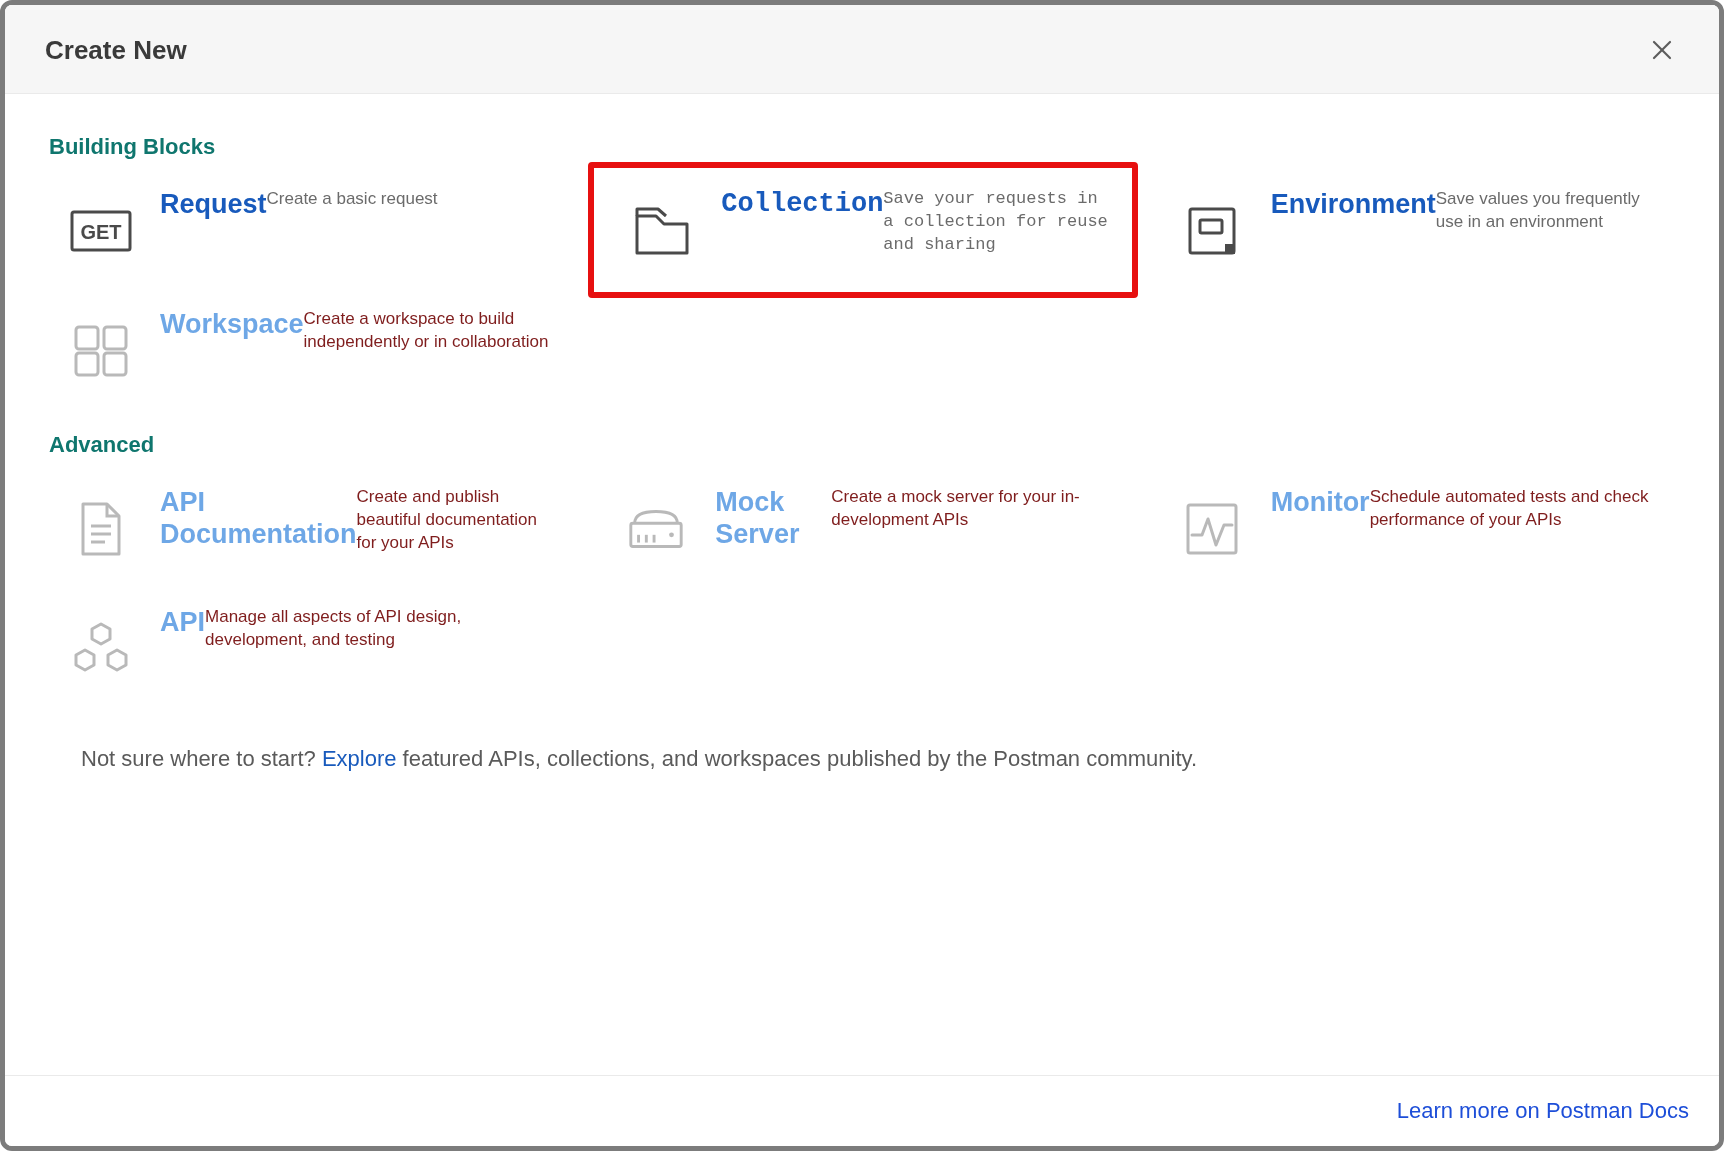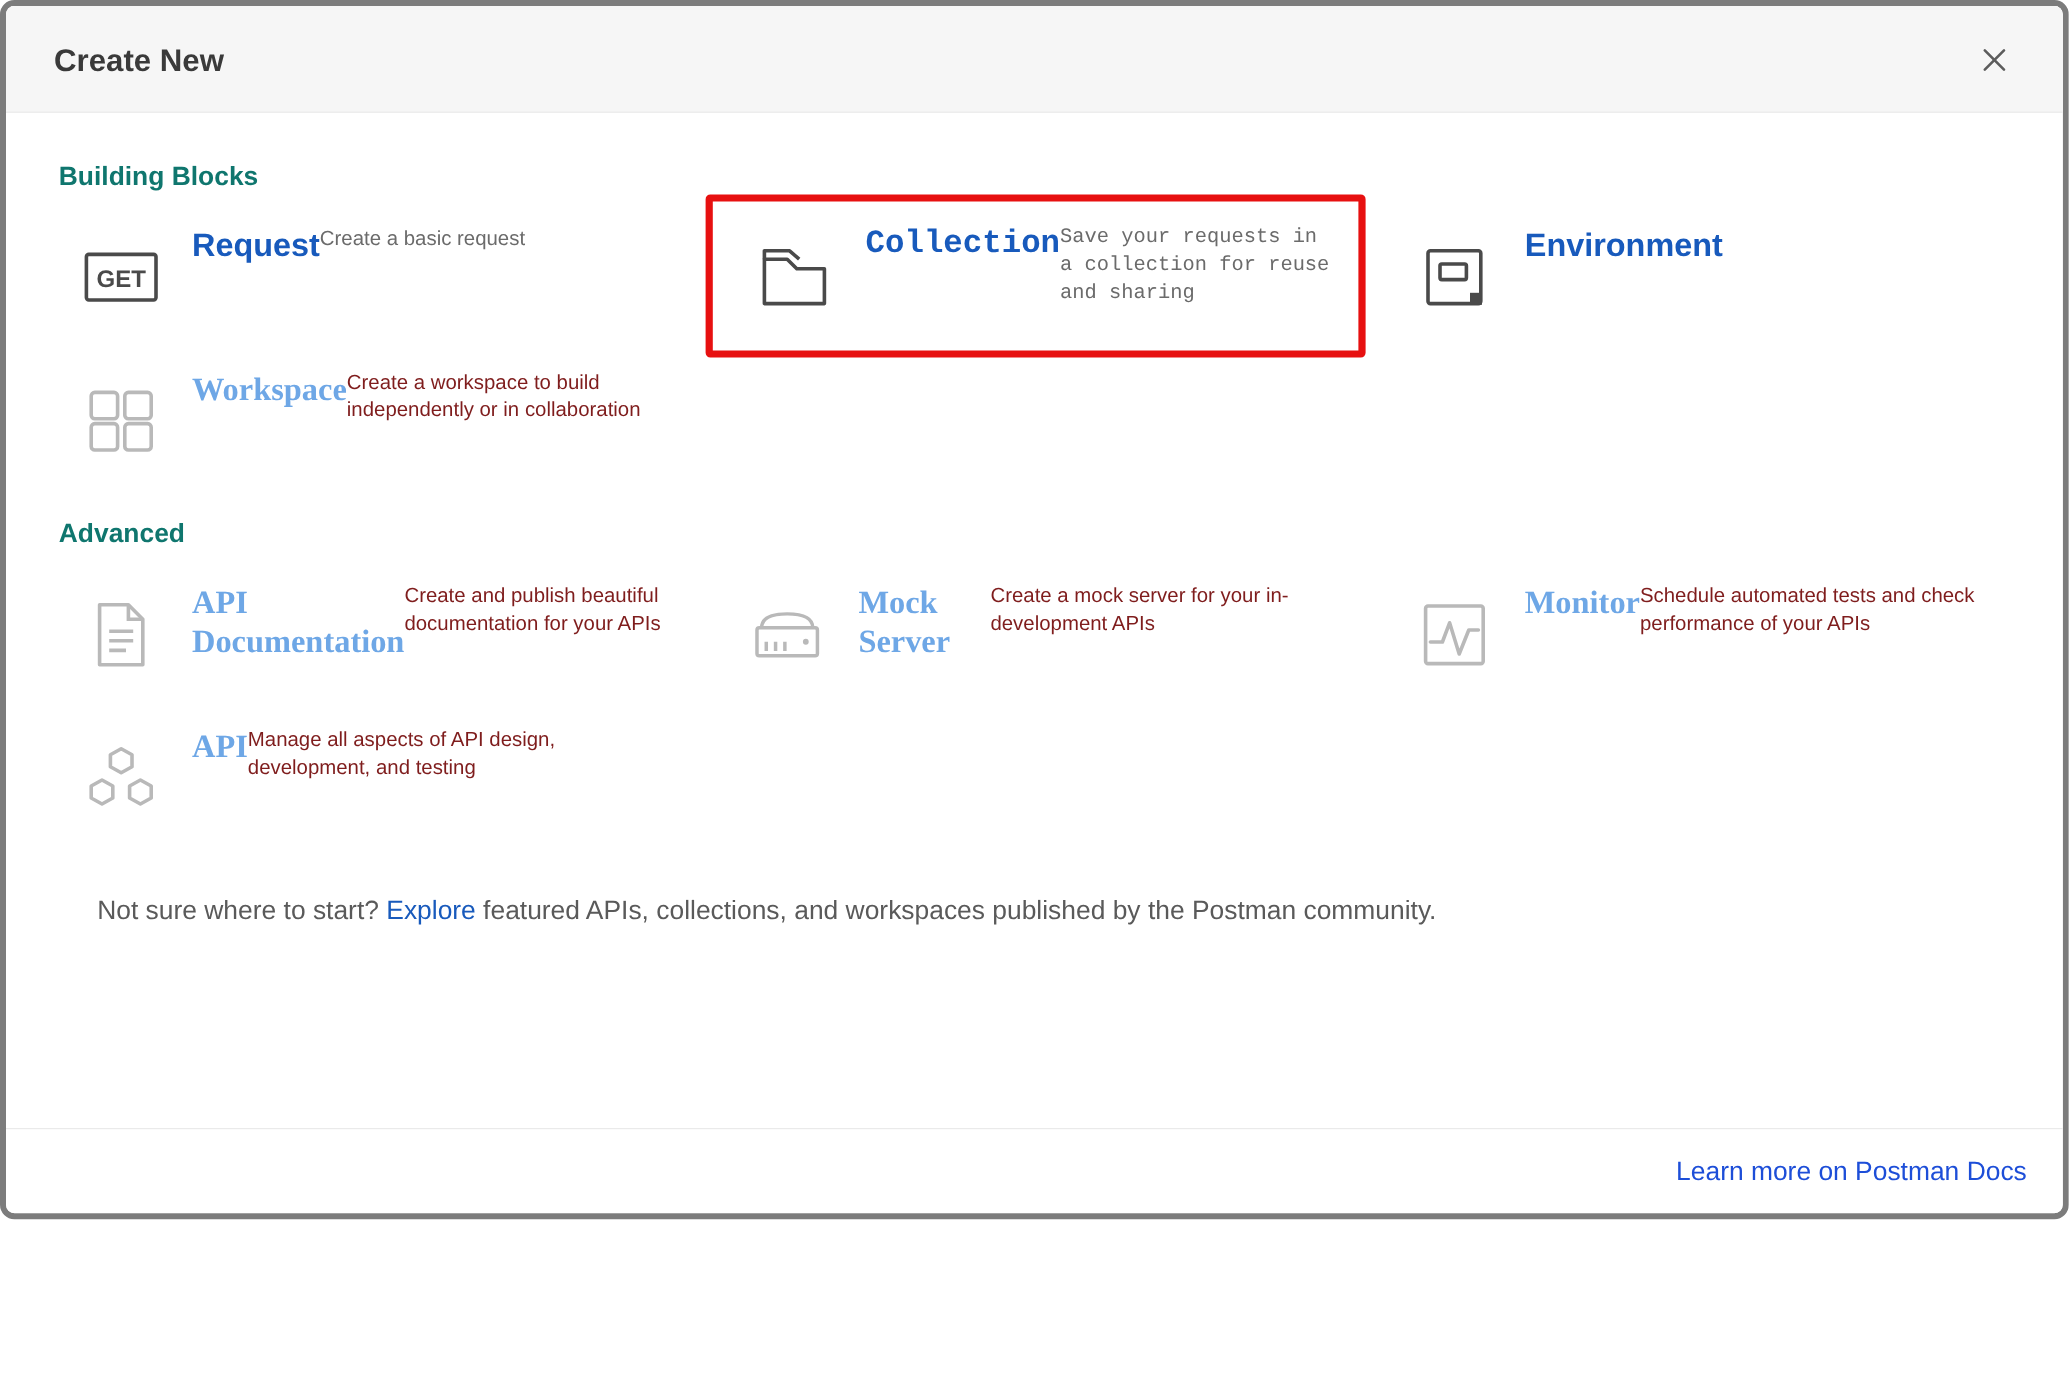--- a/index.html
+++ b/index.html
@@ -4,21 +4,21 @@
   <style>
     * { box-sizing: border-box; }
     html, body {
       margin: 0; padding: 0;
       width: 1724px; height: 1151px;
       font-family: -apple-system, BlinkMacSystemFont, "Segoe UI", Helvetica, Arial, sans-serif;
       color: #3a3a3a;
       background: #fff;
     }
     .viewport {
-      width: 1724px; height: 1016px;
+      width: 1724px; height: 1151px;
       border: 5px solid #7c7c7c;
       border-radius: 12px;
       display: flex;
       align-items: stretch;
       background: #f5f5f5;
       overflow: hidden;
       position: relative;
     }
     .modal {
       flex: 1 1 auto;
@@ -89,21 +89,21 @@
     }
     .tile.muted .icon-wrap { color: #b9b9b9; }
     .tile .txt { display: flex; flex-direction: row; }
     .tile .title {
       font-size: 27px;
       font-weight: 700;
       color: #185abc;
       margin: 0 0 6px;
       line-height: 1.2;
     }
-    .tile.muted .title { color: #6ea7e6; font-family: Liberation Serif, serif; }
+    .tile.muted .title { color: #6ea7e6; }
     .tile .desc {
       font-size: 17px;
       color: #6b6b6b;
       line-height: 1.35;
       margin: 0;
     }
     .tile.muted .desc { color: #7f1d1d; }
     .footer-note {
       font-size: 22px;
       color: #5a5a5a;
@@ -178,20 +178,21 @@
         <div class="tile">
           <div class="icon-wrap">
             <svg width="50" height="50" viewBox="0 0 50 50">
               <rect x="3" y="3" width="44" height="44" rx="2" fill="none" stroke="currentColor" stroke-width="3"></rect>
               <rect x="13" y="14" width="22" height="13" rx="1.5" fill="none" stroke="currentColor" stroke-width="3"></rect>
               <rect x="38" y="38" width="10" height="10" fill="currentColor"></rect>
             </svg>
           </div>
           <div class="txt">
             <p class="title">Environment</p>
+            <p class="desc">Save values you frequently use in an environment</p>
           </div>
         </div>
 
         <div class="tile muted">
           <div class="icon-wrap">
             <svg width="58" height="56" viewBox="0 0 58 56">
               <rect x="4" y="4" width="22" height="22" rx="3" fill="none" stroke="currentColor" stroke-width="3"></rect>
               <rect x="32" y="4" width="22" height="22" rx="3" fill="none" stroke="currentColor" stroke-width="3"></rect>
               <rect x="4" y="30" width="22" height="22" rx="3" fill="none" stroke="currentColor" stroke-width="3"></rect>
               <rect x="32" y="30" width="22" height="22" rx="3" fill="none" stroke="currentColor" stroke-width="3"></rect>

